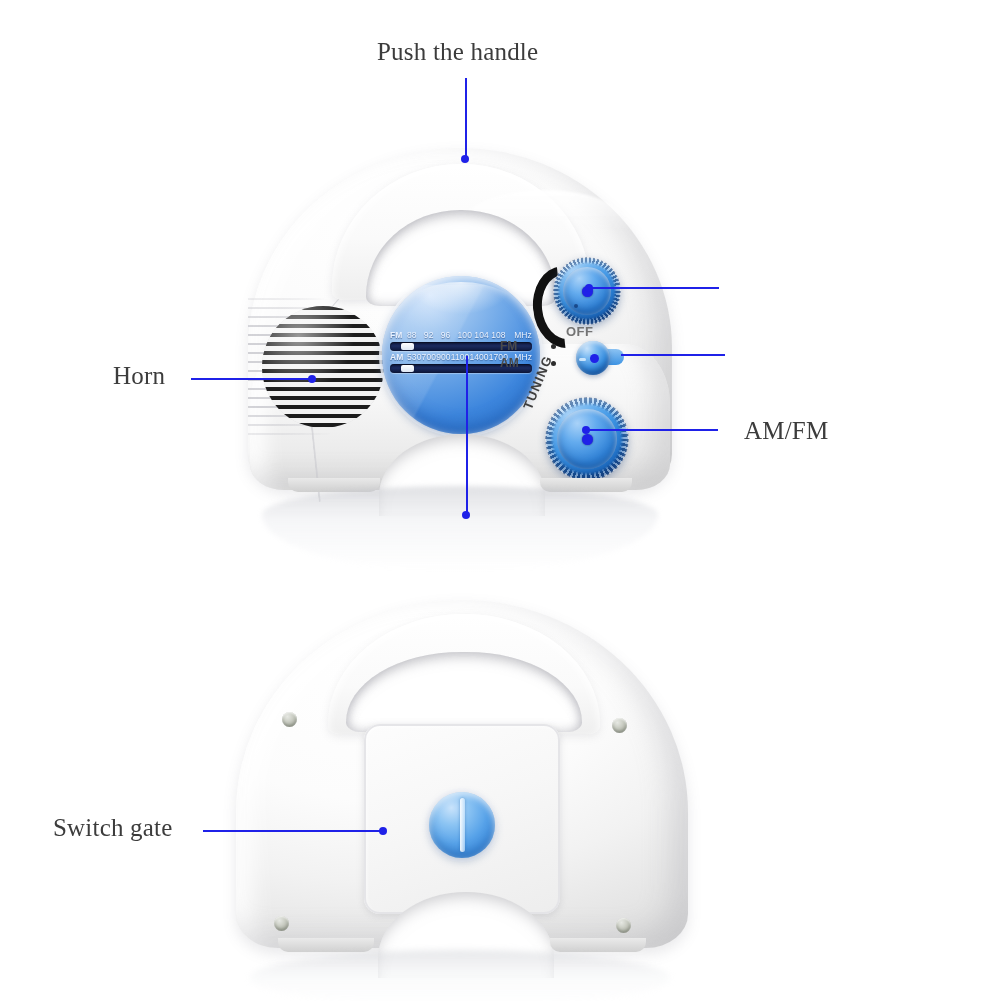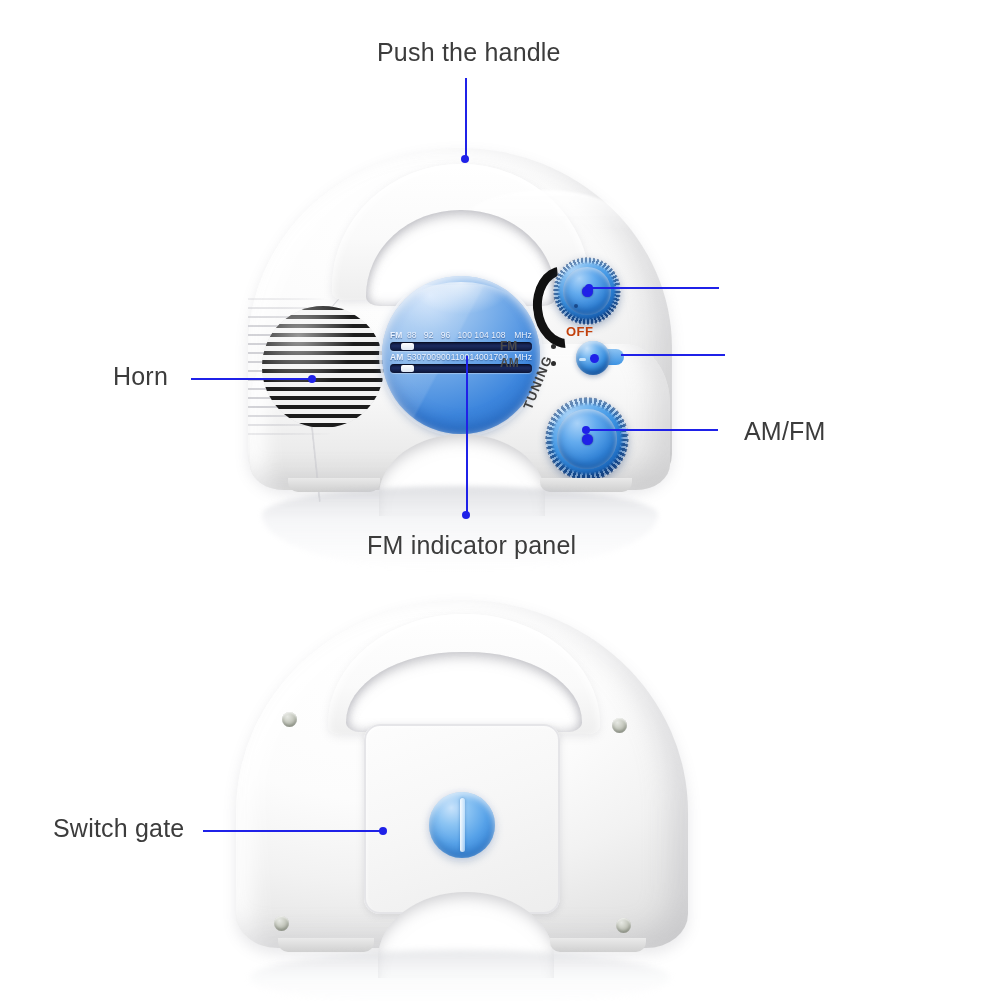--- a/index.html
+++ b/index.html
@@ -13,21 +13,21 @@
     font-family: "Liberation Sans", sans-serif;
     -webkit-font-smoothing: antialiased;
   }
   .stage { position: absolute; inset: 0; }
 
   
   .label {
     position: absolute;
     color: #3c3c3c;
     font-size: 25px;
-    font-family: Liberation Sans, sans-serif;
+    font-family: Liberation Serif, serif;
     white-space: nowrap;
     letter-spacing: .2px;
   }
   .label.r { text-align: left; }
   .label.l { text-align: left; }
 
   
   .lead {
     position: absolute;
     background: #1f21e8;
@@ -287,21 +287,21 @@
     width: 46px; height: 64px;
     border: 9px solid #111111;
     border-radius: 50%;
     clip-path: polygon(0 0, 44% 0, 44% 100%, 0 100%);
     transform: rotate(-6deg);
   }
   .off-text {
     position: absolute;
     left: 318px; top: 176px;
     font-size: 13px; font-weight: bold;
-    color: #c2410c;
+    color: #737373;
     letter-spacing: .5px;
   }
   .tuning-text {
     position: absolute;
     left: 272px; top: 258px;
     font-size: 13px; font-weight: bold;
     color: #3f3f3f;
     letter-spacing: 1.2px;
     transform: rotate(-68deg);
     transform-origin: left top;
@@ -577,21 +577,20 @@
   <div class="label" style="left:377px; top:38px;">Push the handle</div>
   <div class="lead v" style="left:465px; top:78px; height:82px;"></div>
   <div class="dot" style="left:461px; top:155px;"></div>
 
   <div class="label l" style="left:113px; top:362px;">Horn</div>
   <div class="lead h" style="left:191px; top:378px; width:123px;"></div>
   <div class="dot" style="left:308px; top:375px;"></div>
 
   <div class="lead v" style="left:466px; top:356px; height:162px;"></div>
   <div class="dot" style="left:462px; top:511px;"></div>
-  <div class="label" style="left:367px; top:531px;">FM indicator panel</div>
 
   <div class="lead h" style="left:589px; top:287px; width:130px;"></div>
   <div class="dot" style="left:585px; top:284px;"></div>
 
   <div class="lead h" style="left:621px; top:354px; width:104px;"></div>
 
   <div class="lead h" style="left:586px; top:429px; width:132px;"></div>
   <div class="dot" style="left:582px; top:426px;"></div>
   <div class="label r" style="left:744px; top:417px;">AM/FM</div>
 

